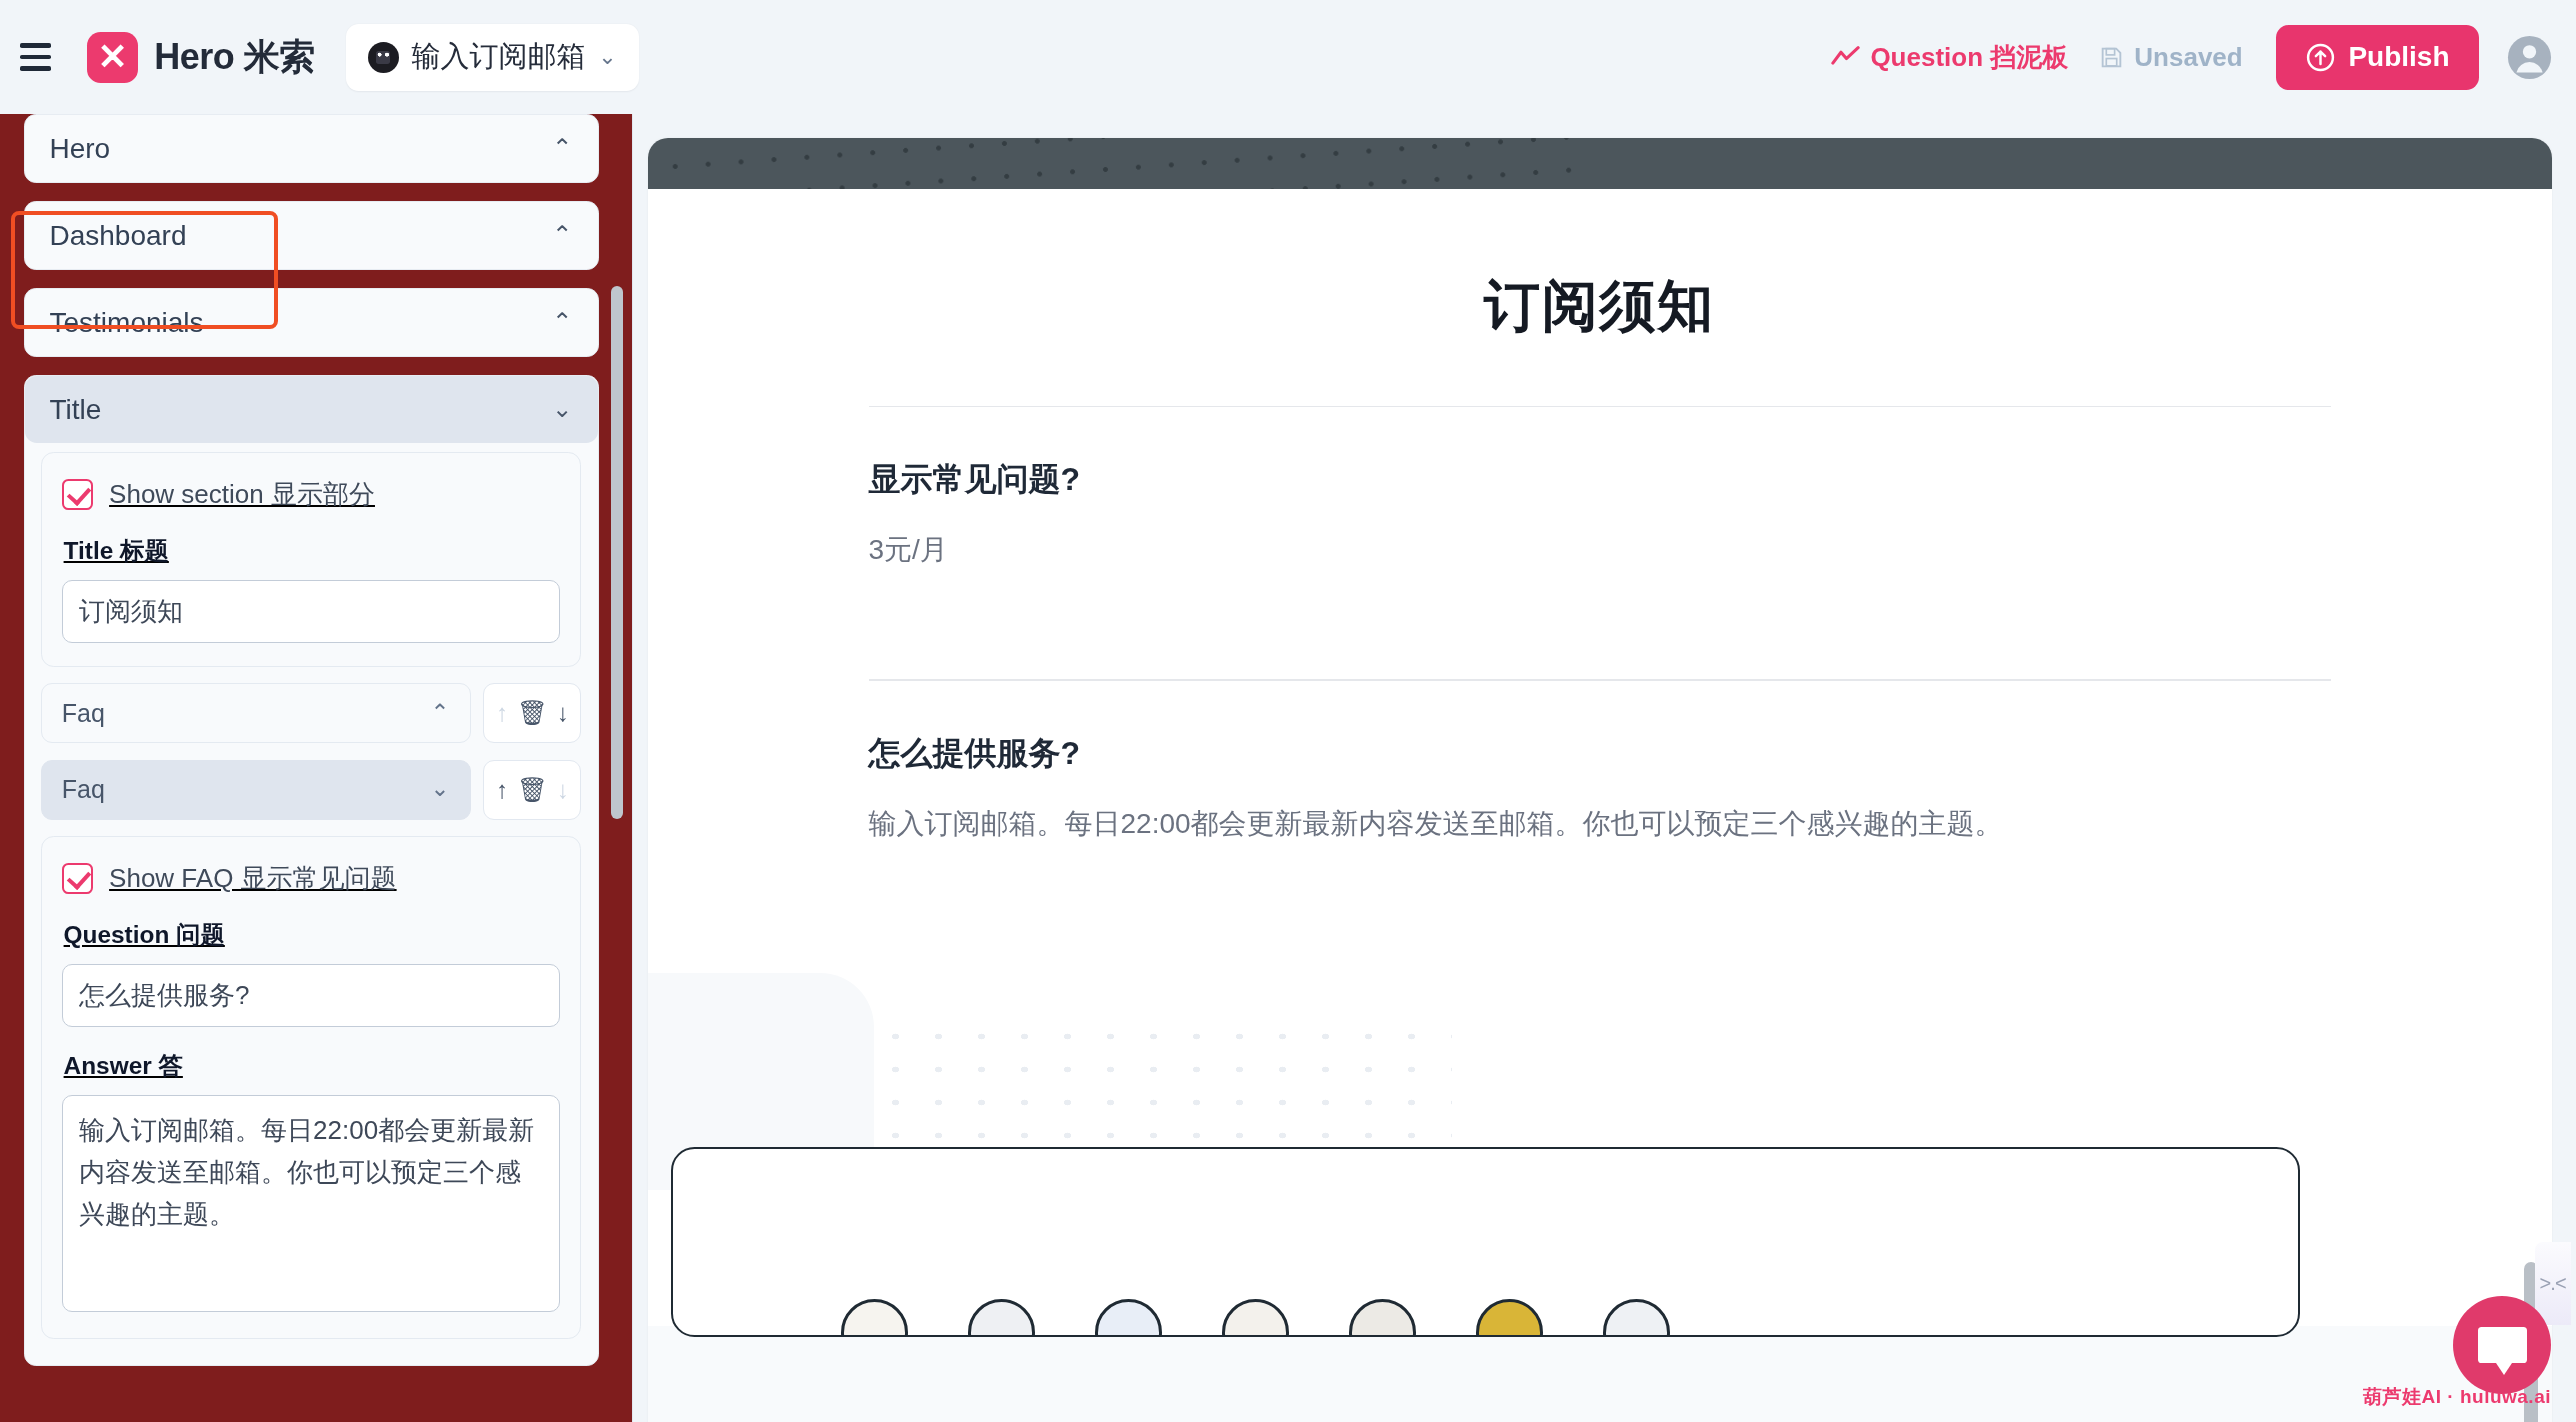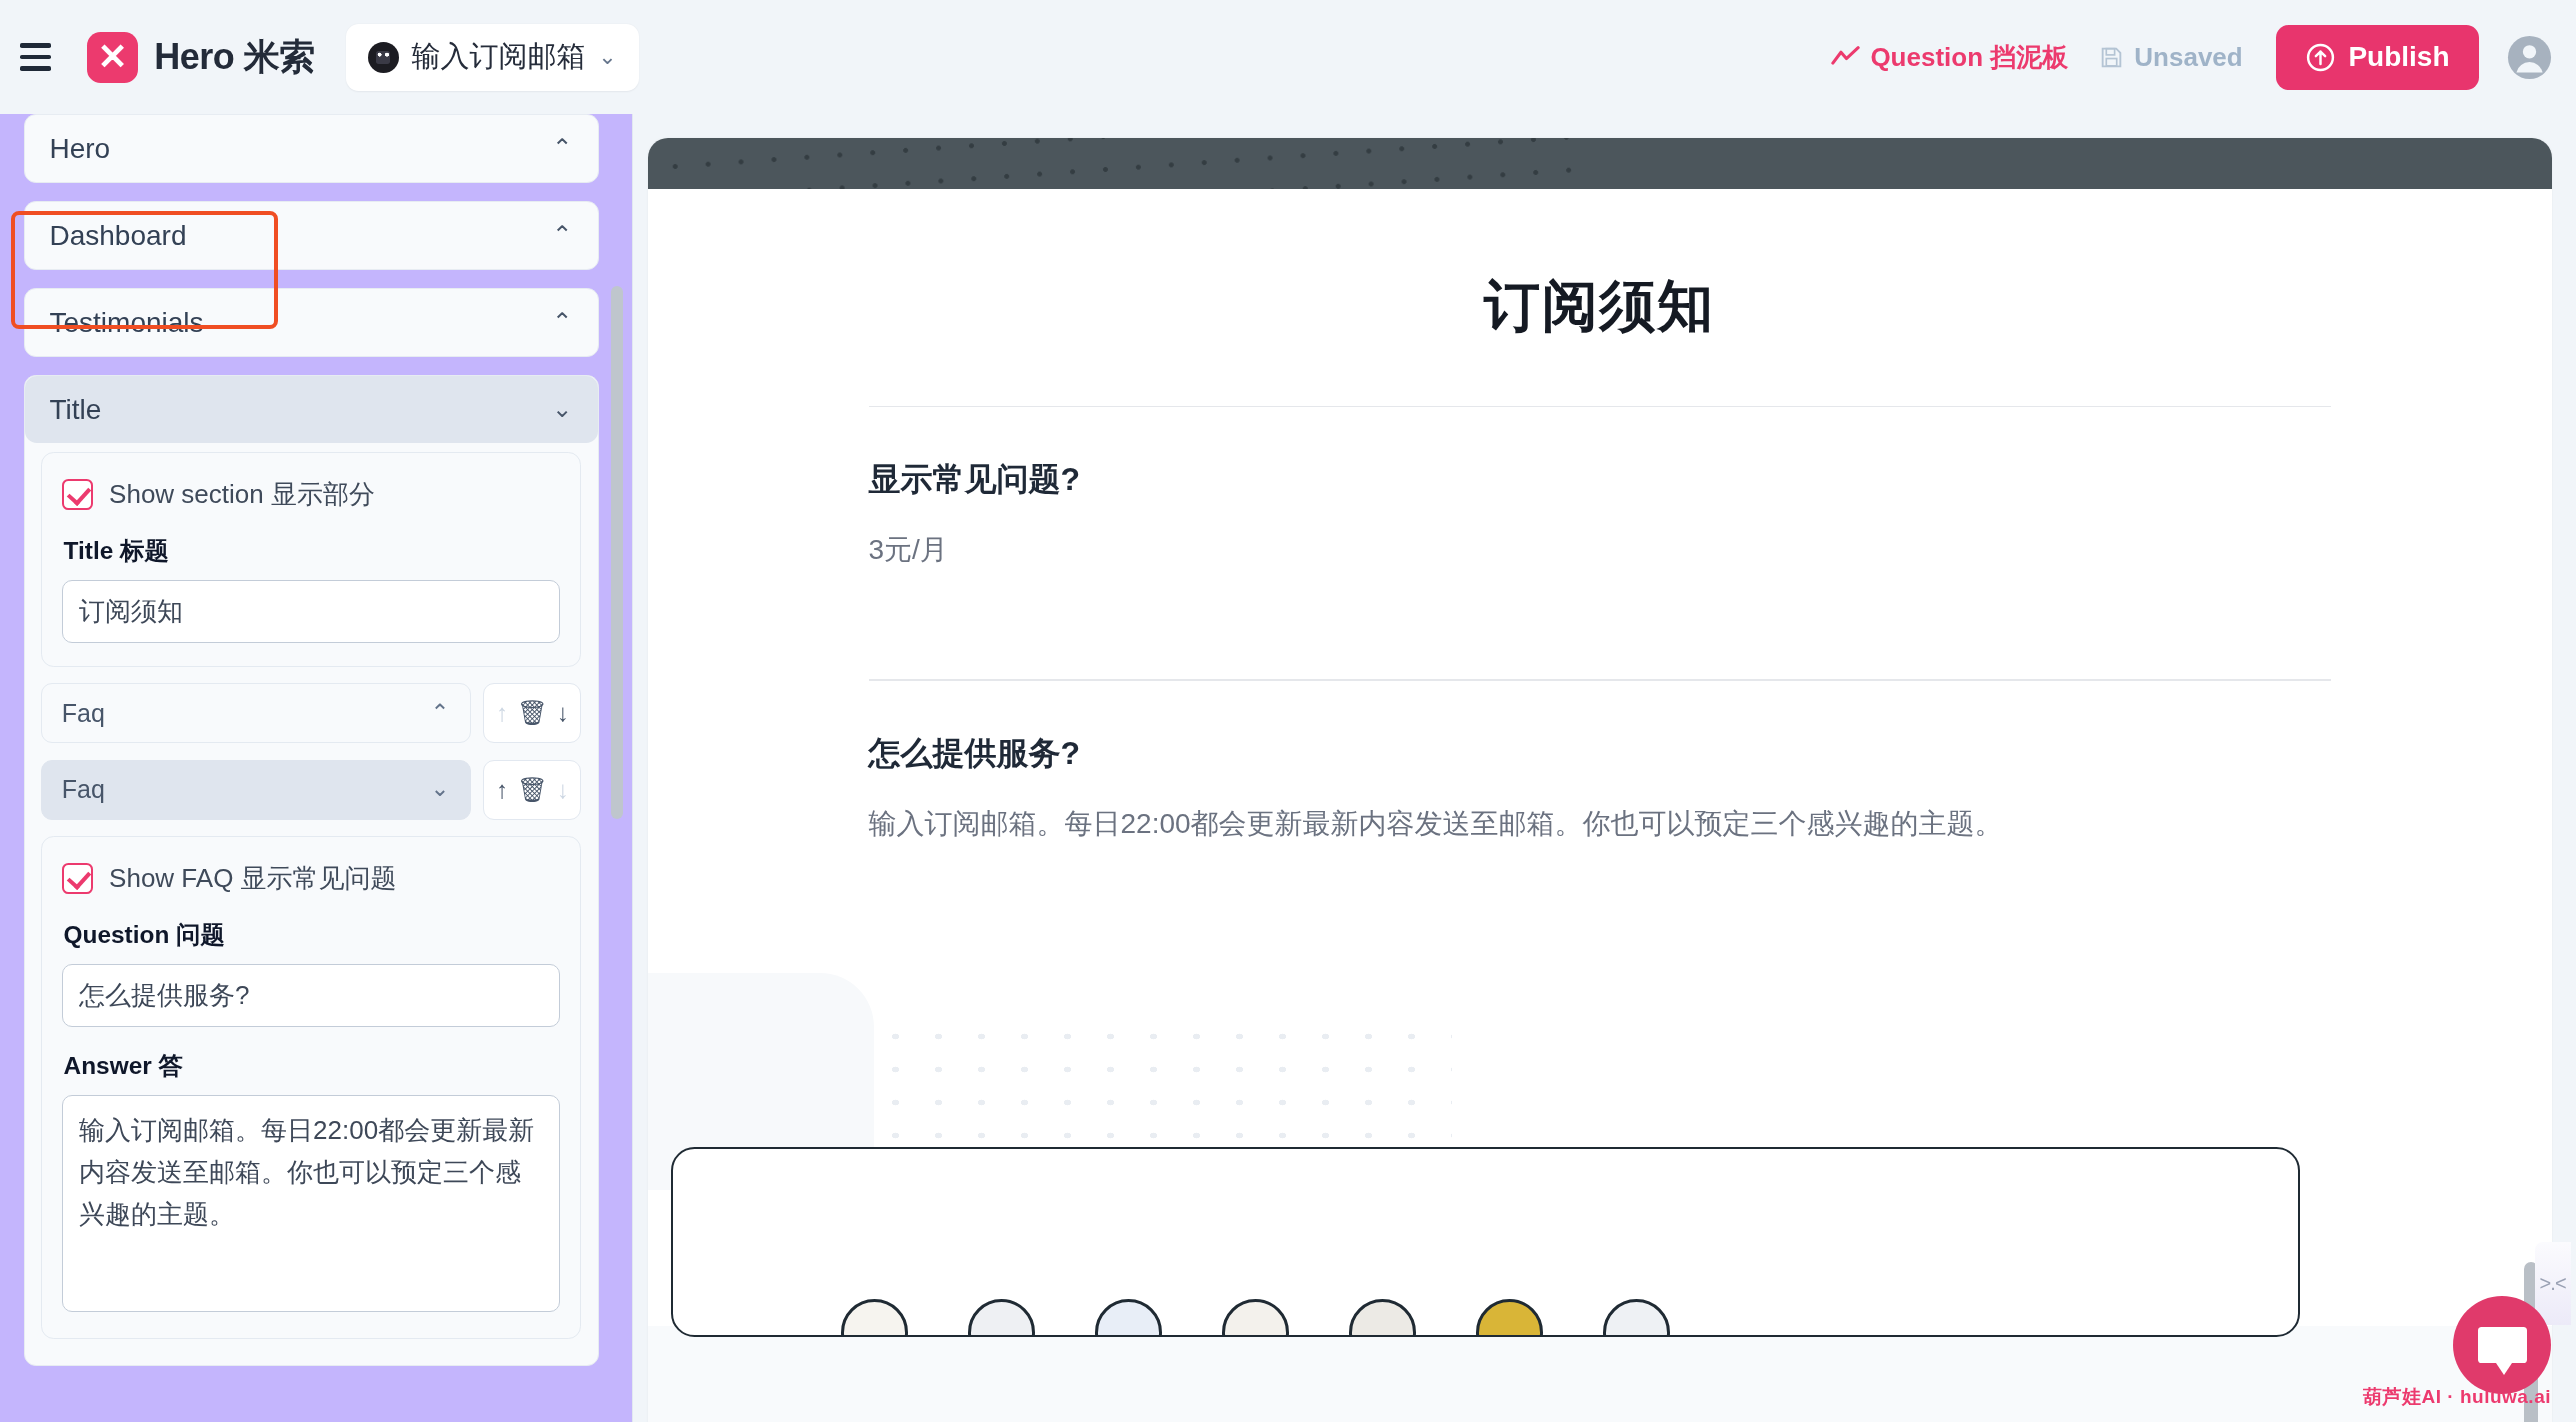--- a/index.html
+++ b/index.html
@@ -74,42 +74,42 @@
     font-family: "Liberation Sans", sans-serif;
   }
   #user-avatar {
     width: 47px; height: 47px; margin-left: 27px; cursor: pointer;
     display: flex; align-items: center; justify-content: center;
   }
 
   
   #sidebar {
     position: absolute; left: 0; top: 114px; width: 633px; height: 1309px;
-    background: #c4b5fd; overflow: hidden;
+    background: #7f1d1d; overflow: hidden;
   }
   #sidebar-scroll {
     position: absolute; left: 0; top: 0; width: 622px; height: 1309px;
     padding: 0 23.5px 0 23.5px;
   }
   .section-card {
     background: #f8fafc; border: 0.9px solid #e7ecf2; border-radius: 11.8px;
     margin-bottom: 18px;
   }
   .section-head {
     height: 67px; display: flex; align-items: center; justify-content: space-between;
     padding: 0 25px; cursor: pointer; border-radius: 11.8px;
   }
   .section-head .lbl { font-size: 28px; color: #334155; }
   .section-head .chev { font-size: 24.4px; color: #475569; line-height: 1; }
   .section-card.active > .section-head { background: #dfe5ee; }
   .section-card.expanded { background: #f8fafc; padding-bottom: 9px; }
 
   .sub-card {
     background: #f8fafc; border: 0.9px solid #e4eaf1; border-radius: 12.7px;
-    margin: 9px 16.3px 16.3px 16.3px; padding: 23.5px 20px;
+    margin: 9px 16.3px 16.3px 16.3px; padding: 23.5px 20px; text-decoration: underline;
   }
 
   .check-row { display: flex; align-items: center; gap: 16.3px; }
   .checkbox {
     width: 31px; height: 31px; border-radius: 6.3px; border: 2.3px solid #ec3a6e;
     background: #fff; position: relative; flex: 0 0 auto; cursor: pointer;
   }
   .checkbox::after {
     content: ""; position: absolute; left: 8.1px; top: 2.7px;
     width: 10px; height: 17px; border: solid #ec3a6e;

